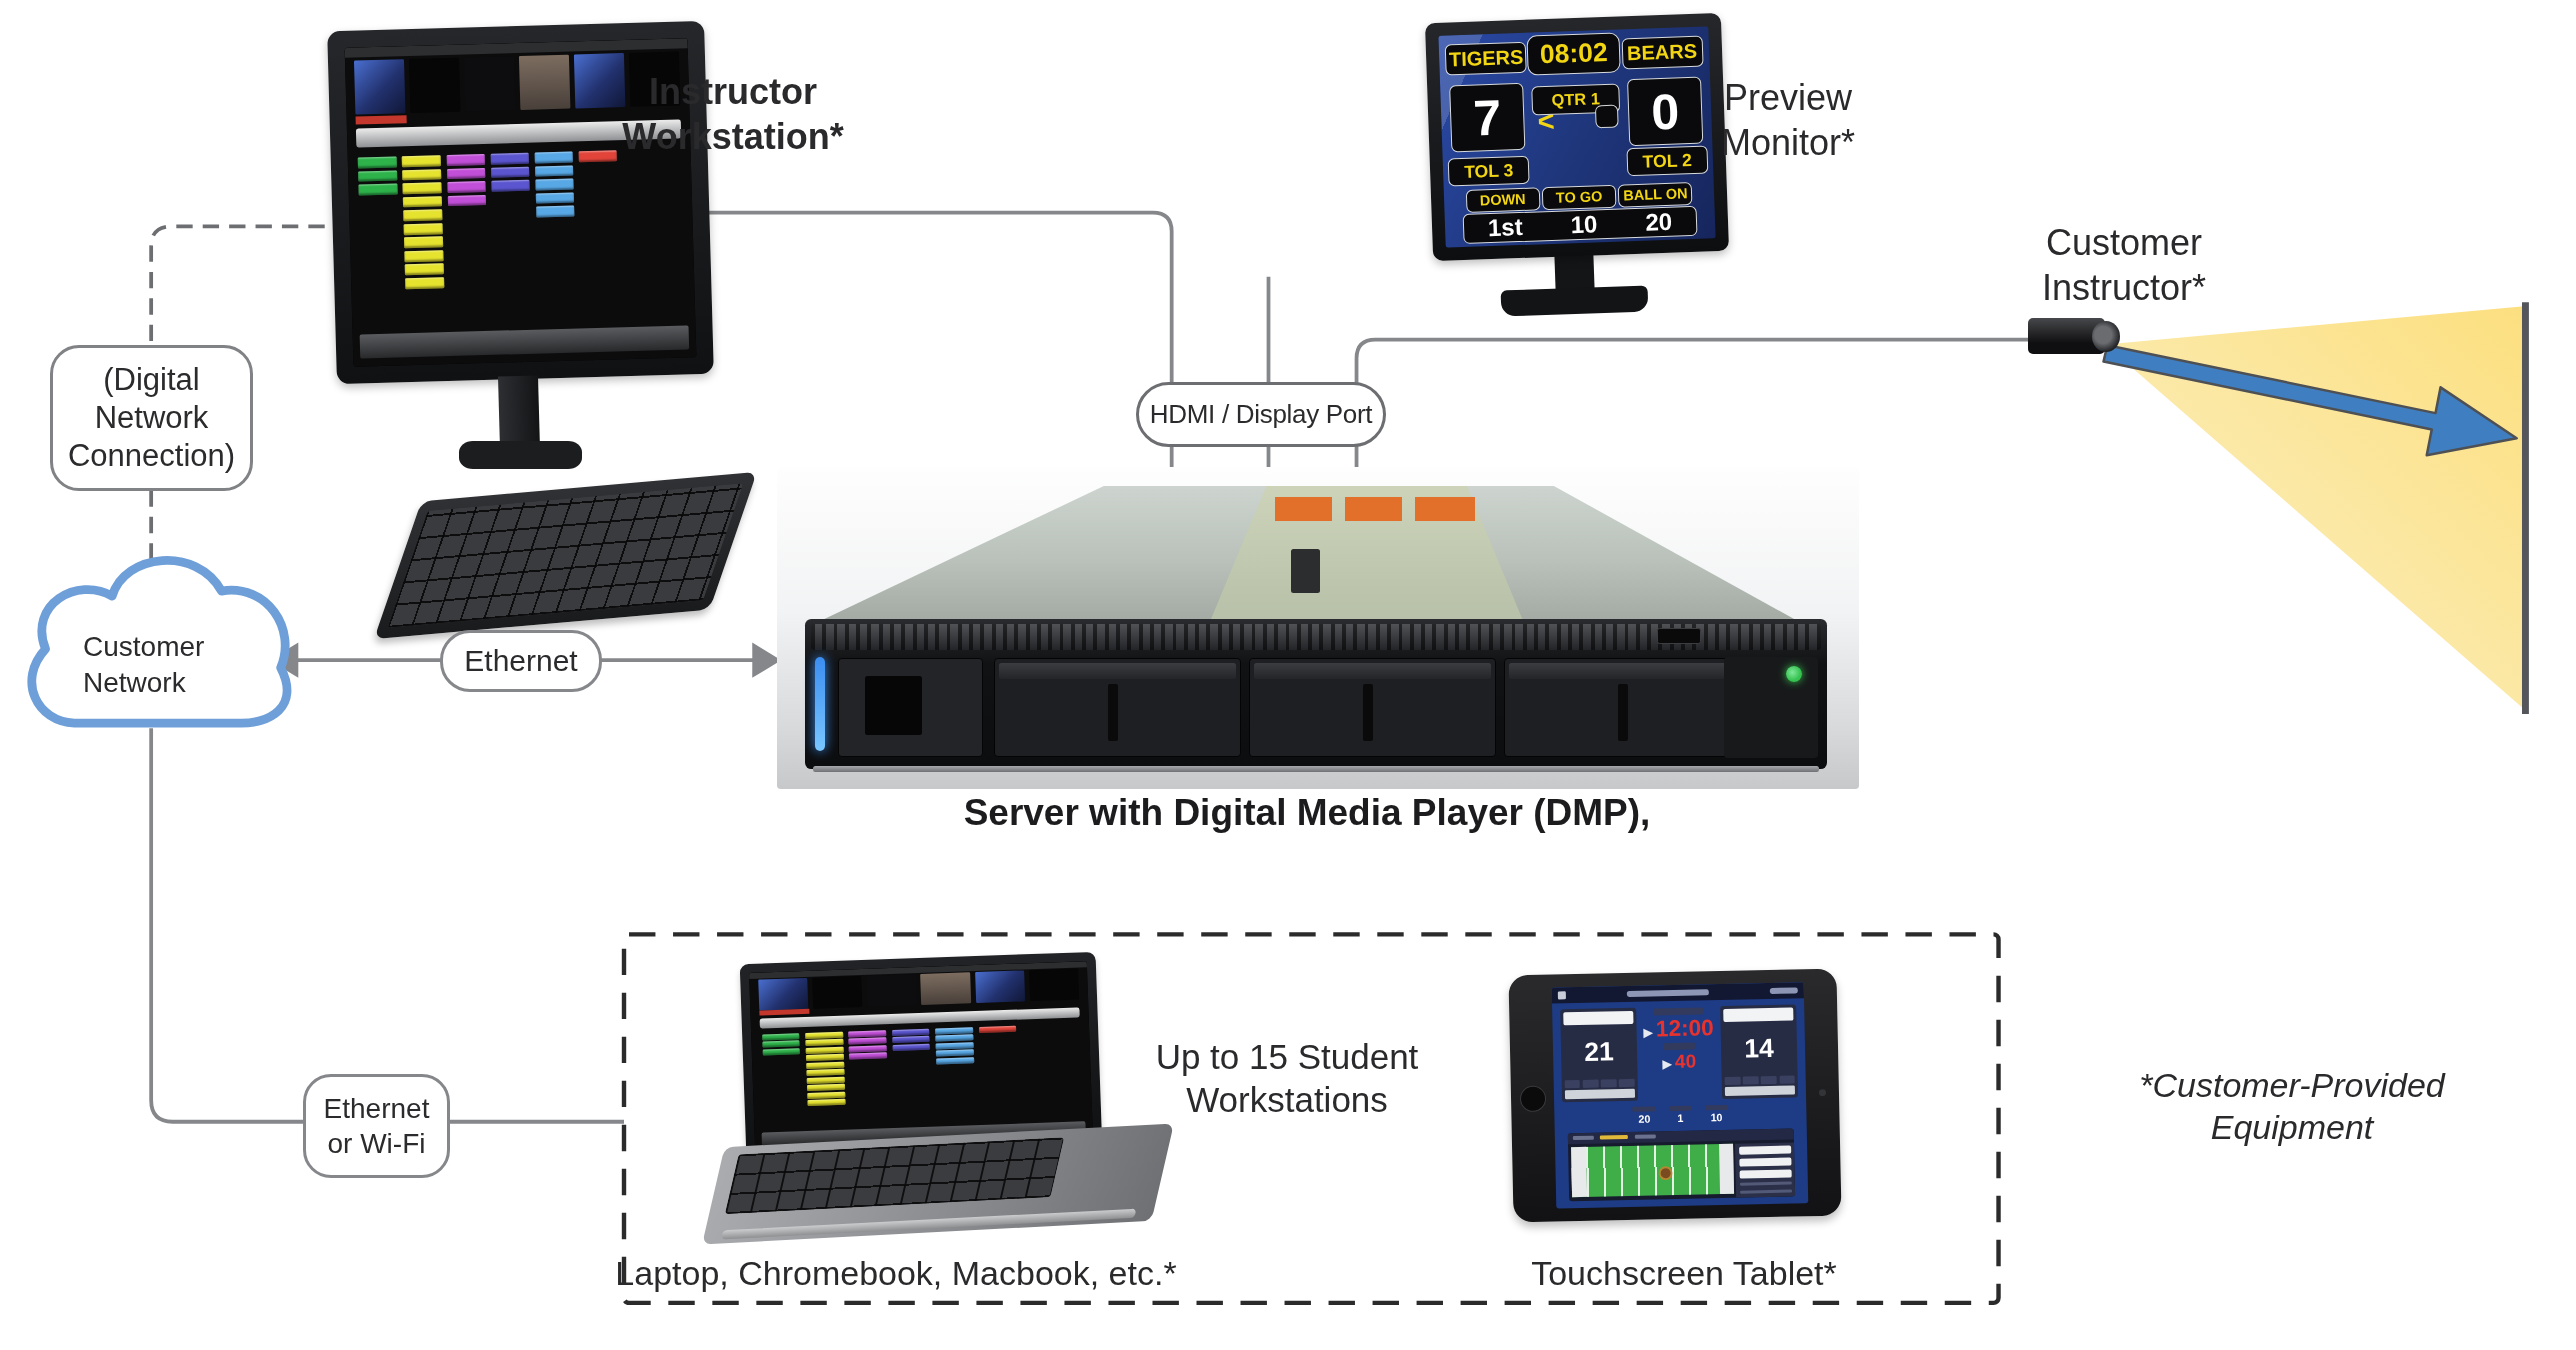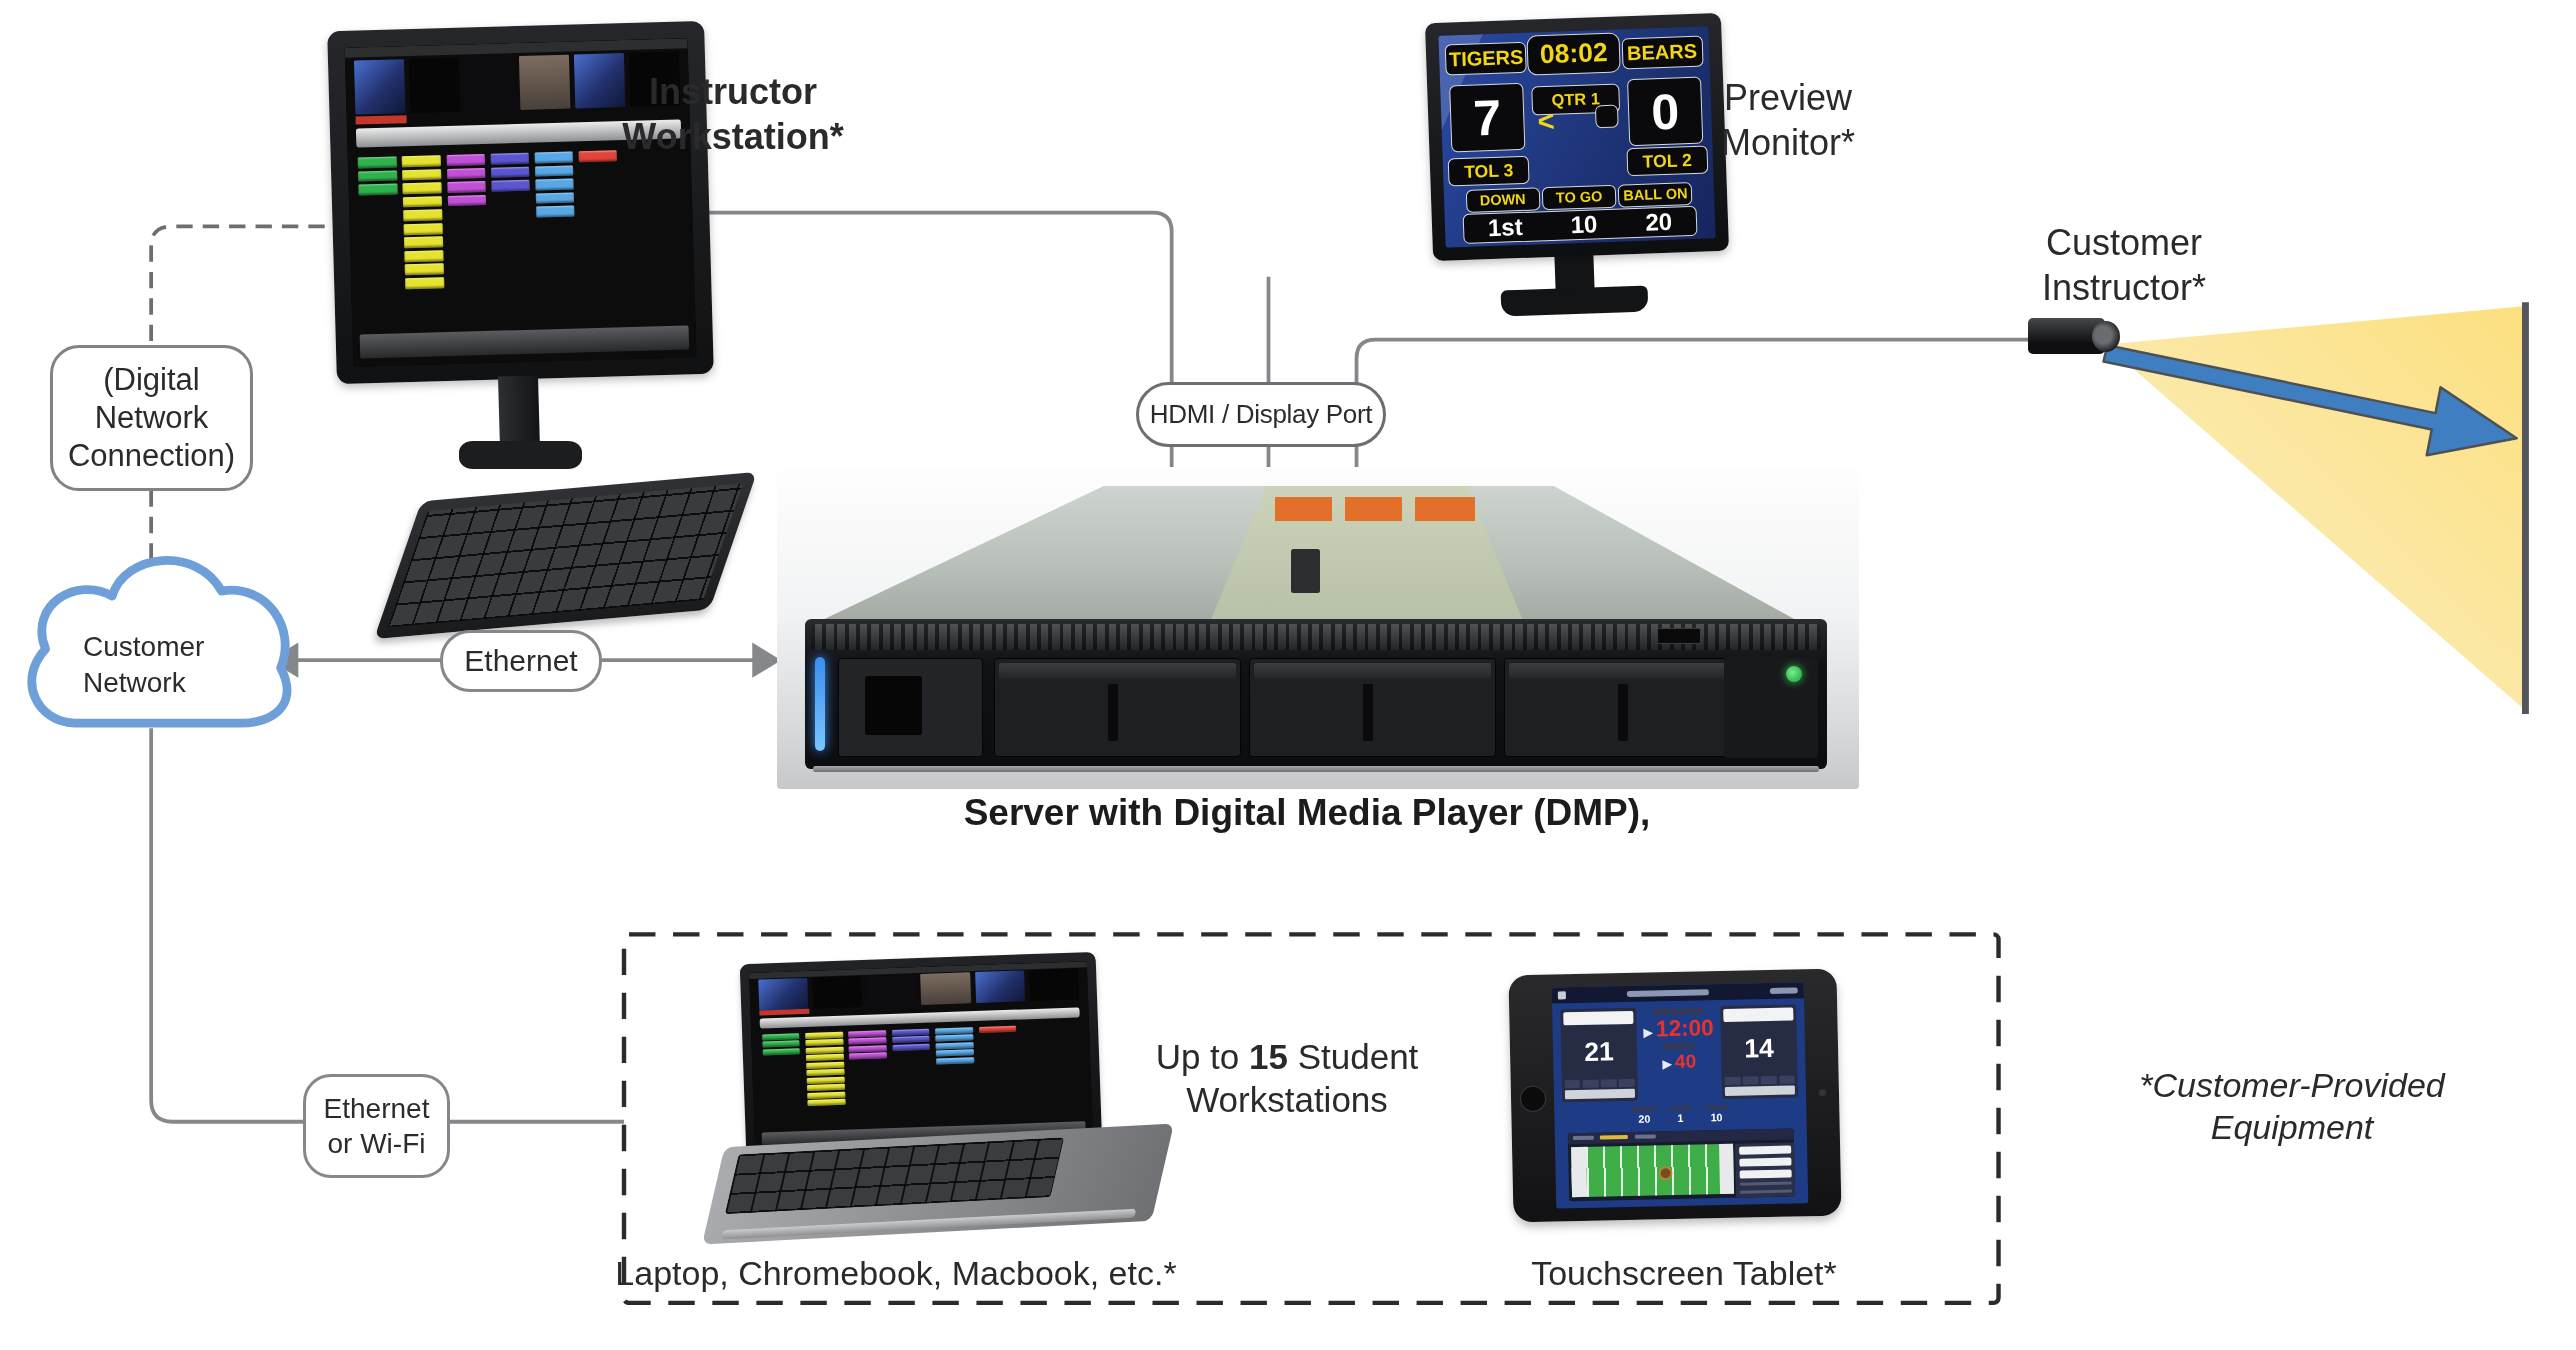--- a/index.html
+++ b/index.html
@@ -20,21 +20,21 @@
 .cloudshape{fill:#ffffff; stroke:var(--cloud-blue); stroke-width:14; stroke-linejoin:round;}
 .bluearrow{fill:var(--arrow-blue); stroke:#4e5054; stroke-width:4; stroke-linejoin:round;}
 
 
 .lbl{position:absolute; color:var(--label-dark); text-align:center; transform:translateX(-50%); white-space:nowrap;}
 .lbl.big{font-size:36px; line-height:45px;}
 .lbl.mid{font-size:34px; line-height:42px;}
 .caption{font-weight:700; font-size:37px; line-height:44px; color:#1c1c1e;}
 .caption sup{font-size:20px;}
 .students{font-size:35px; line-height:43px;}
-.students b{font-weight:700;}
+.students b{font-weight:400;}
 .italic{font-style:italic;}
 
 
 .pill{position:absolute; background:#fff; border:3.8px solid var(--connector-gray); border-radius:30px;
   display:flex; flex-direction:column; align-items:center; justify-content:center;
   color:#2b2b2d; text-align:center;}
 .optional{left:50px; top:345px; width:203px; height:146px; font-size:31px; line-height:38px; border-radius:29px; border-color:#808285;}
 .hdmi{left:1136px; top:382px; width:250px; height:65px; border-radius:33px; font-size:26px; border-width:3.1px; border-color:#6d6e71; letter-spacing:-0.3px;}
 .eth{left:440px; top:630px; width:162px; height:62px; font-size:30px;}
 .ethwifi{left:303px; top:1074px; width:147px; height:104px; font-size:28px; line-height:35px; border-radius:28px;}

